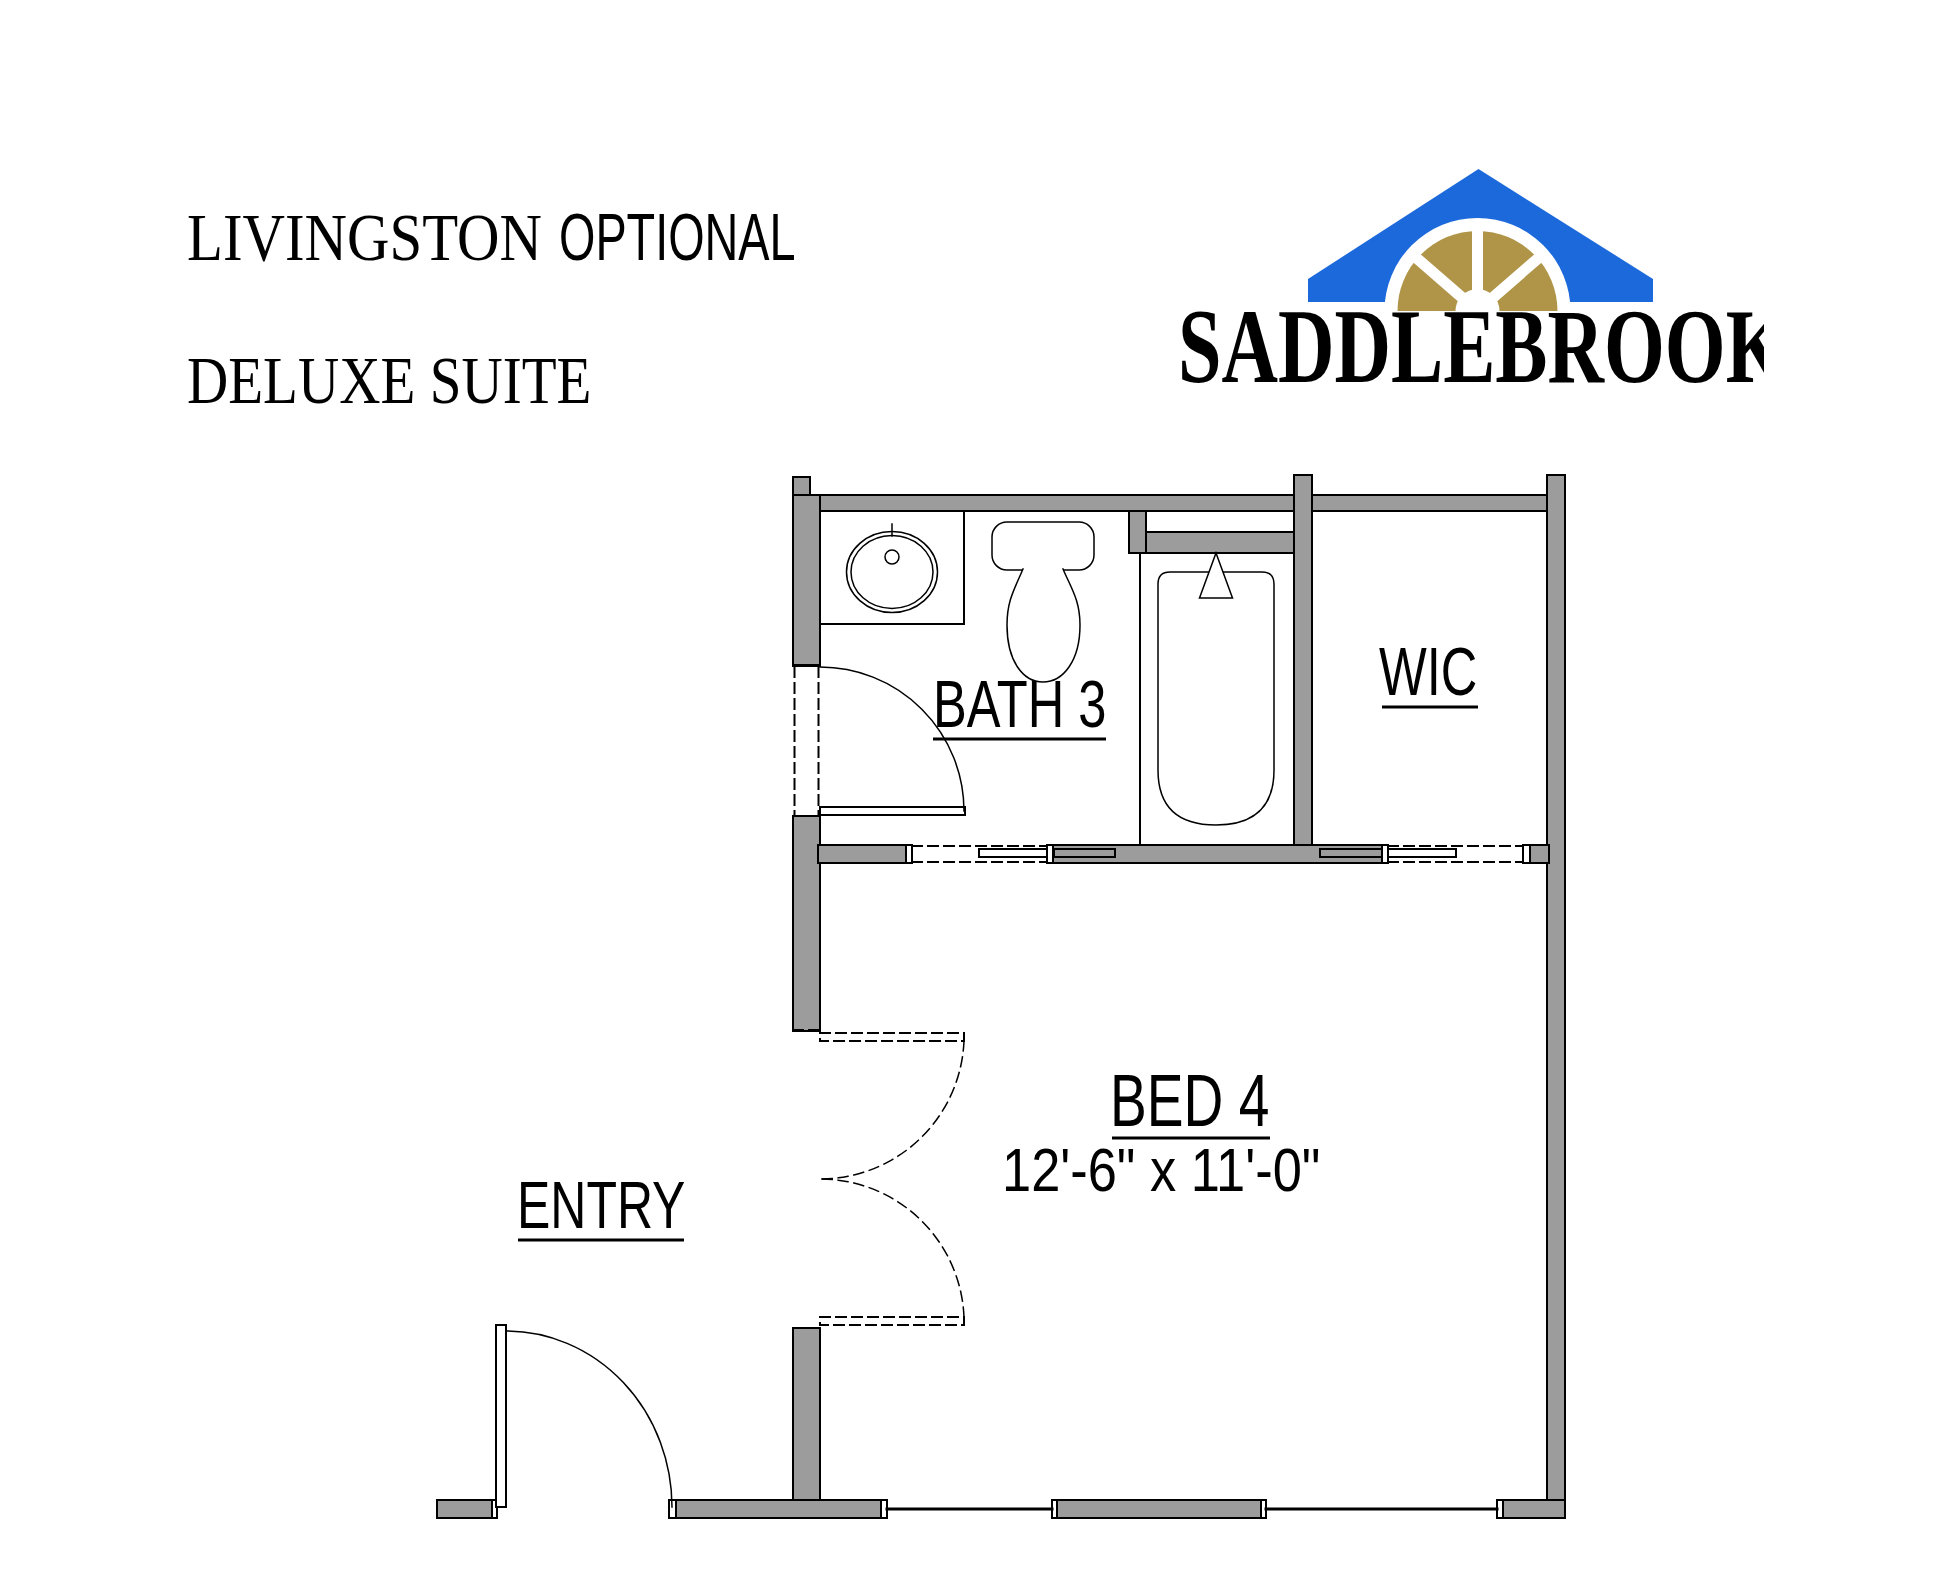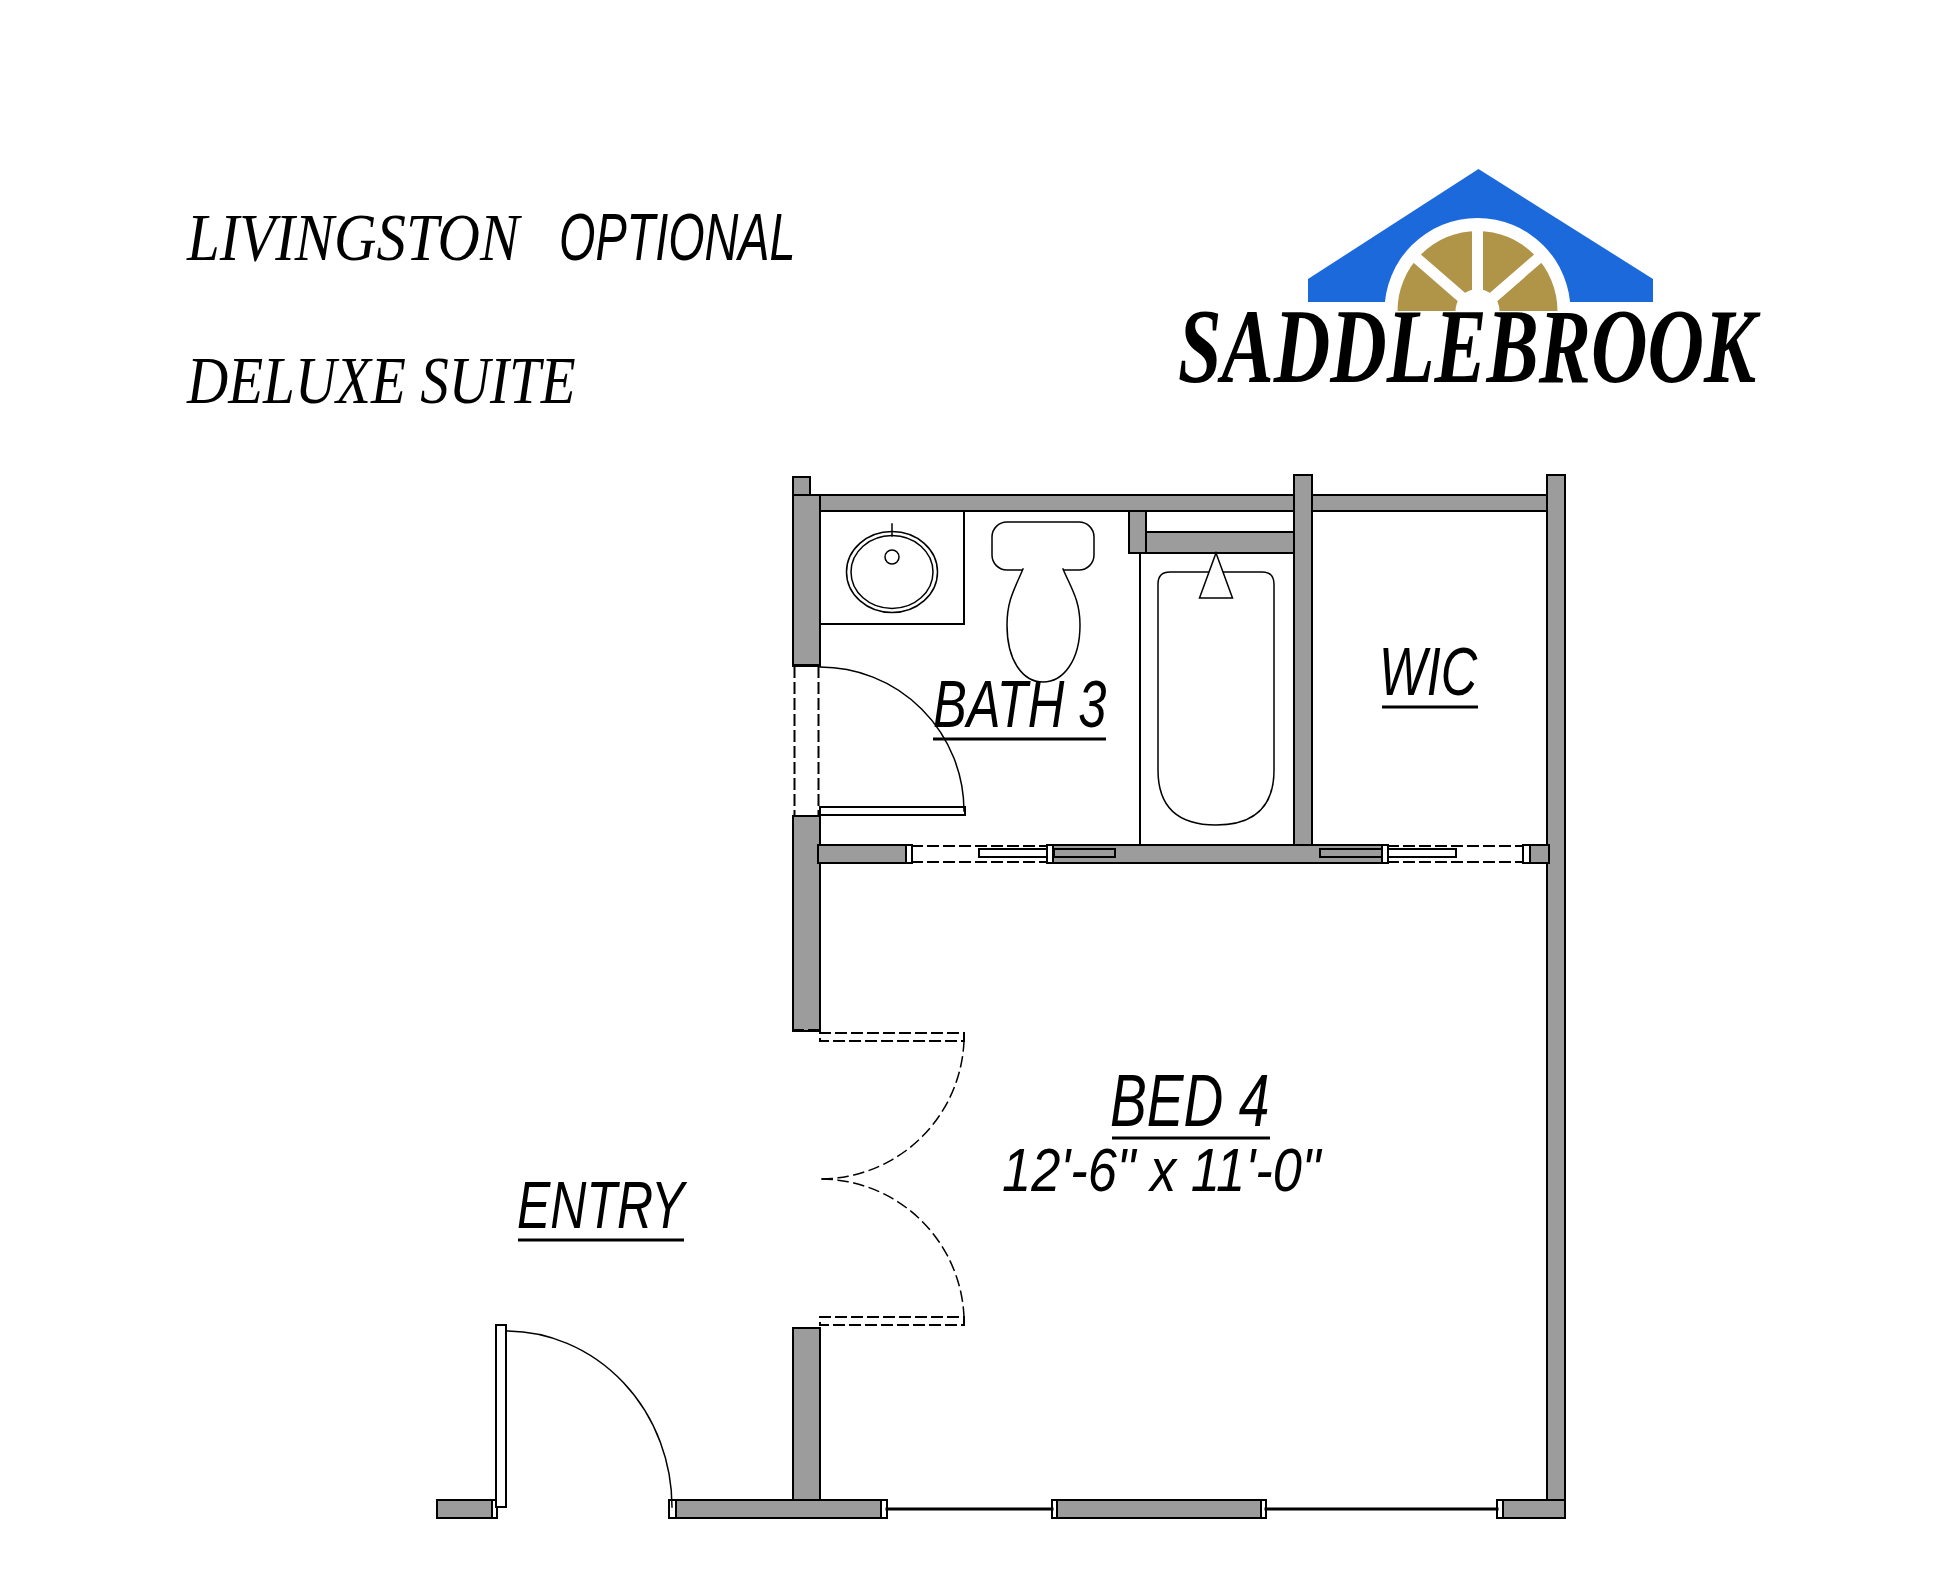--- a/index.html
+++ b/index.html
@@ -1,17 +1,17 @@
 <!DOCTYPE html>
 <html><head>
 <meta charset="utf-8">
 <title>Livingston Optional Deluxe Suite</title>
 <style>
   html,body{margin:0;padding:0;background:#ffffff;}
-  #page{position:relative;width:1764px;height:1579px;background:#ffffff;overflow:hidden;font-style:italic;}
+  #page{position:relative;width:1764px;height:1579px;background:#ffffff;overflow:hidden;}
   svg{position:absolute;left:0;top:0;}
   text{font-family:"Liberation Sans", sans-serif;}
   .serif{font-family:"Liberation Serif", serif;}
 </style>
 </head>
 <body>
 <div id="page">
 <svg width="1934" height="1579" viewBox="0 0 1934 1579">
 
   <rect x="0" y="0" width="1934" height="1579" fill="#ffffff"></rect>

